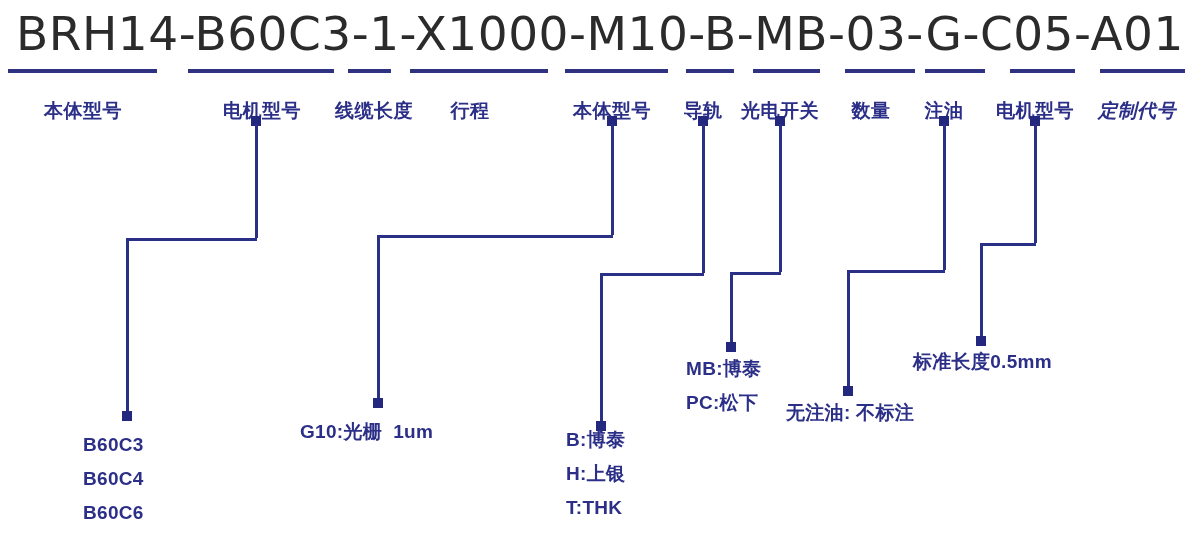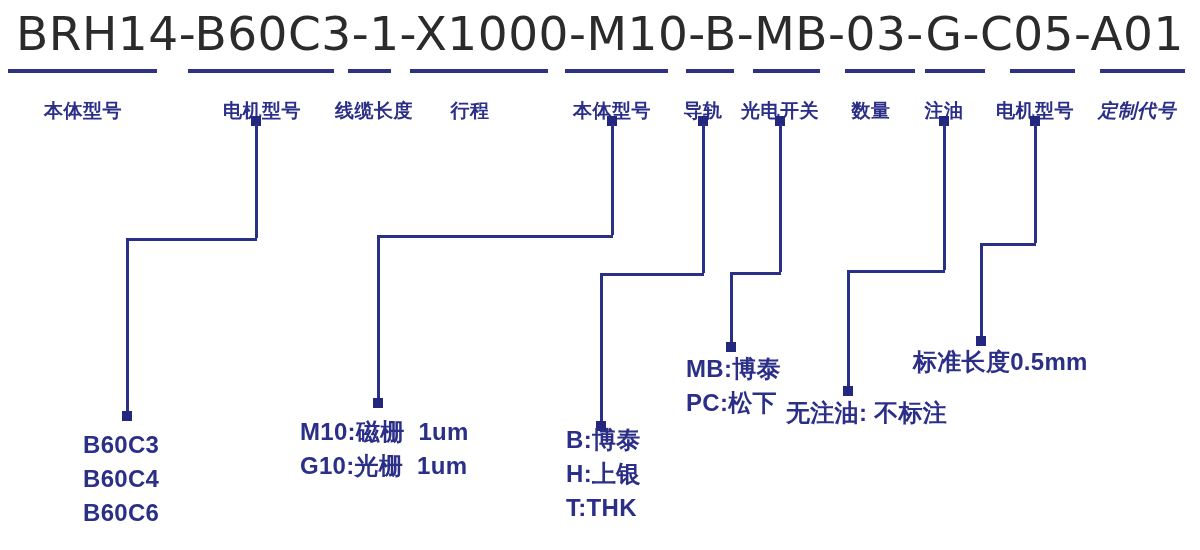--- a/index.html
+++ b/index.html
@@ -68,21 +68,21 @@
     position: absolute;
     width: 10px;
     height: 10px;
     background: #23287e;
     transform: translateX(-50%);
   }
 
   
   .options {
     position: absolute;
-    font-size: 24px;
+    font-size: 19px;
     font-weight: bold;
     color: #2b2f87;
     white-space: nowrap;
     line-height: 34px;
     letter-spacing: 0.3px;
   }
   .options div { white-space: pre; }
 </style>
 </head>
 <body>
@@ -161,21 +161,20 @@
         <div class="node" style="left: 981px; top: 336px;"></div>
       </div>
     </div>
   <div id="options-layer">
       <div class="options" style="left: 83px; top: 428px;">
         <div>B60C3</div>
         <div>B60C4</div>
         <div>B60C6</div>
       </div>
       <div class="options" style="left: 300px; top: 415px;">
-        <div>M10:磁栅  1um</div>
         <div>G10:光栅  1um</div>
       </div>
       <div class="options" style="left: 566px; top: 423px;">
         <div>B:博泰</div>
         <div>H:上银</div>
         <div>T:THK</div>
       </div>
       <div class="options" style="left: 686px; top: 352px;">
         <div>MB:博泰</div>
         <div>PC:松下</div>

